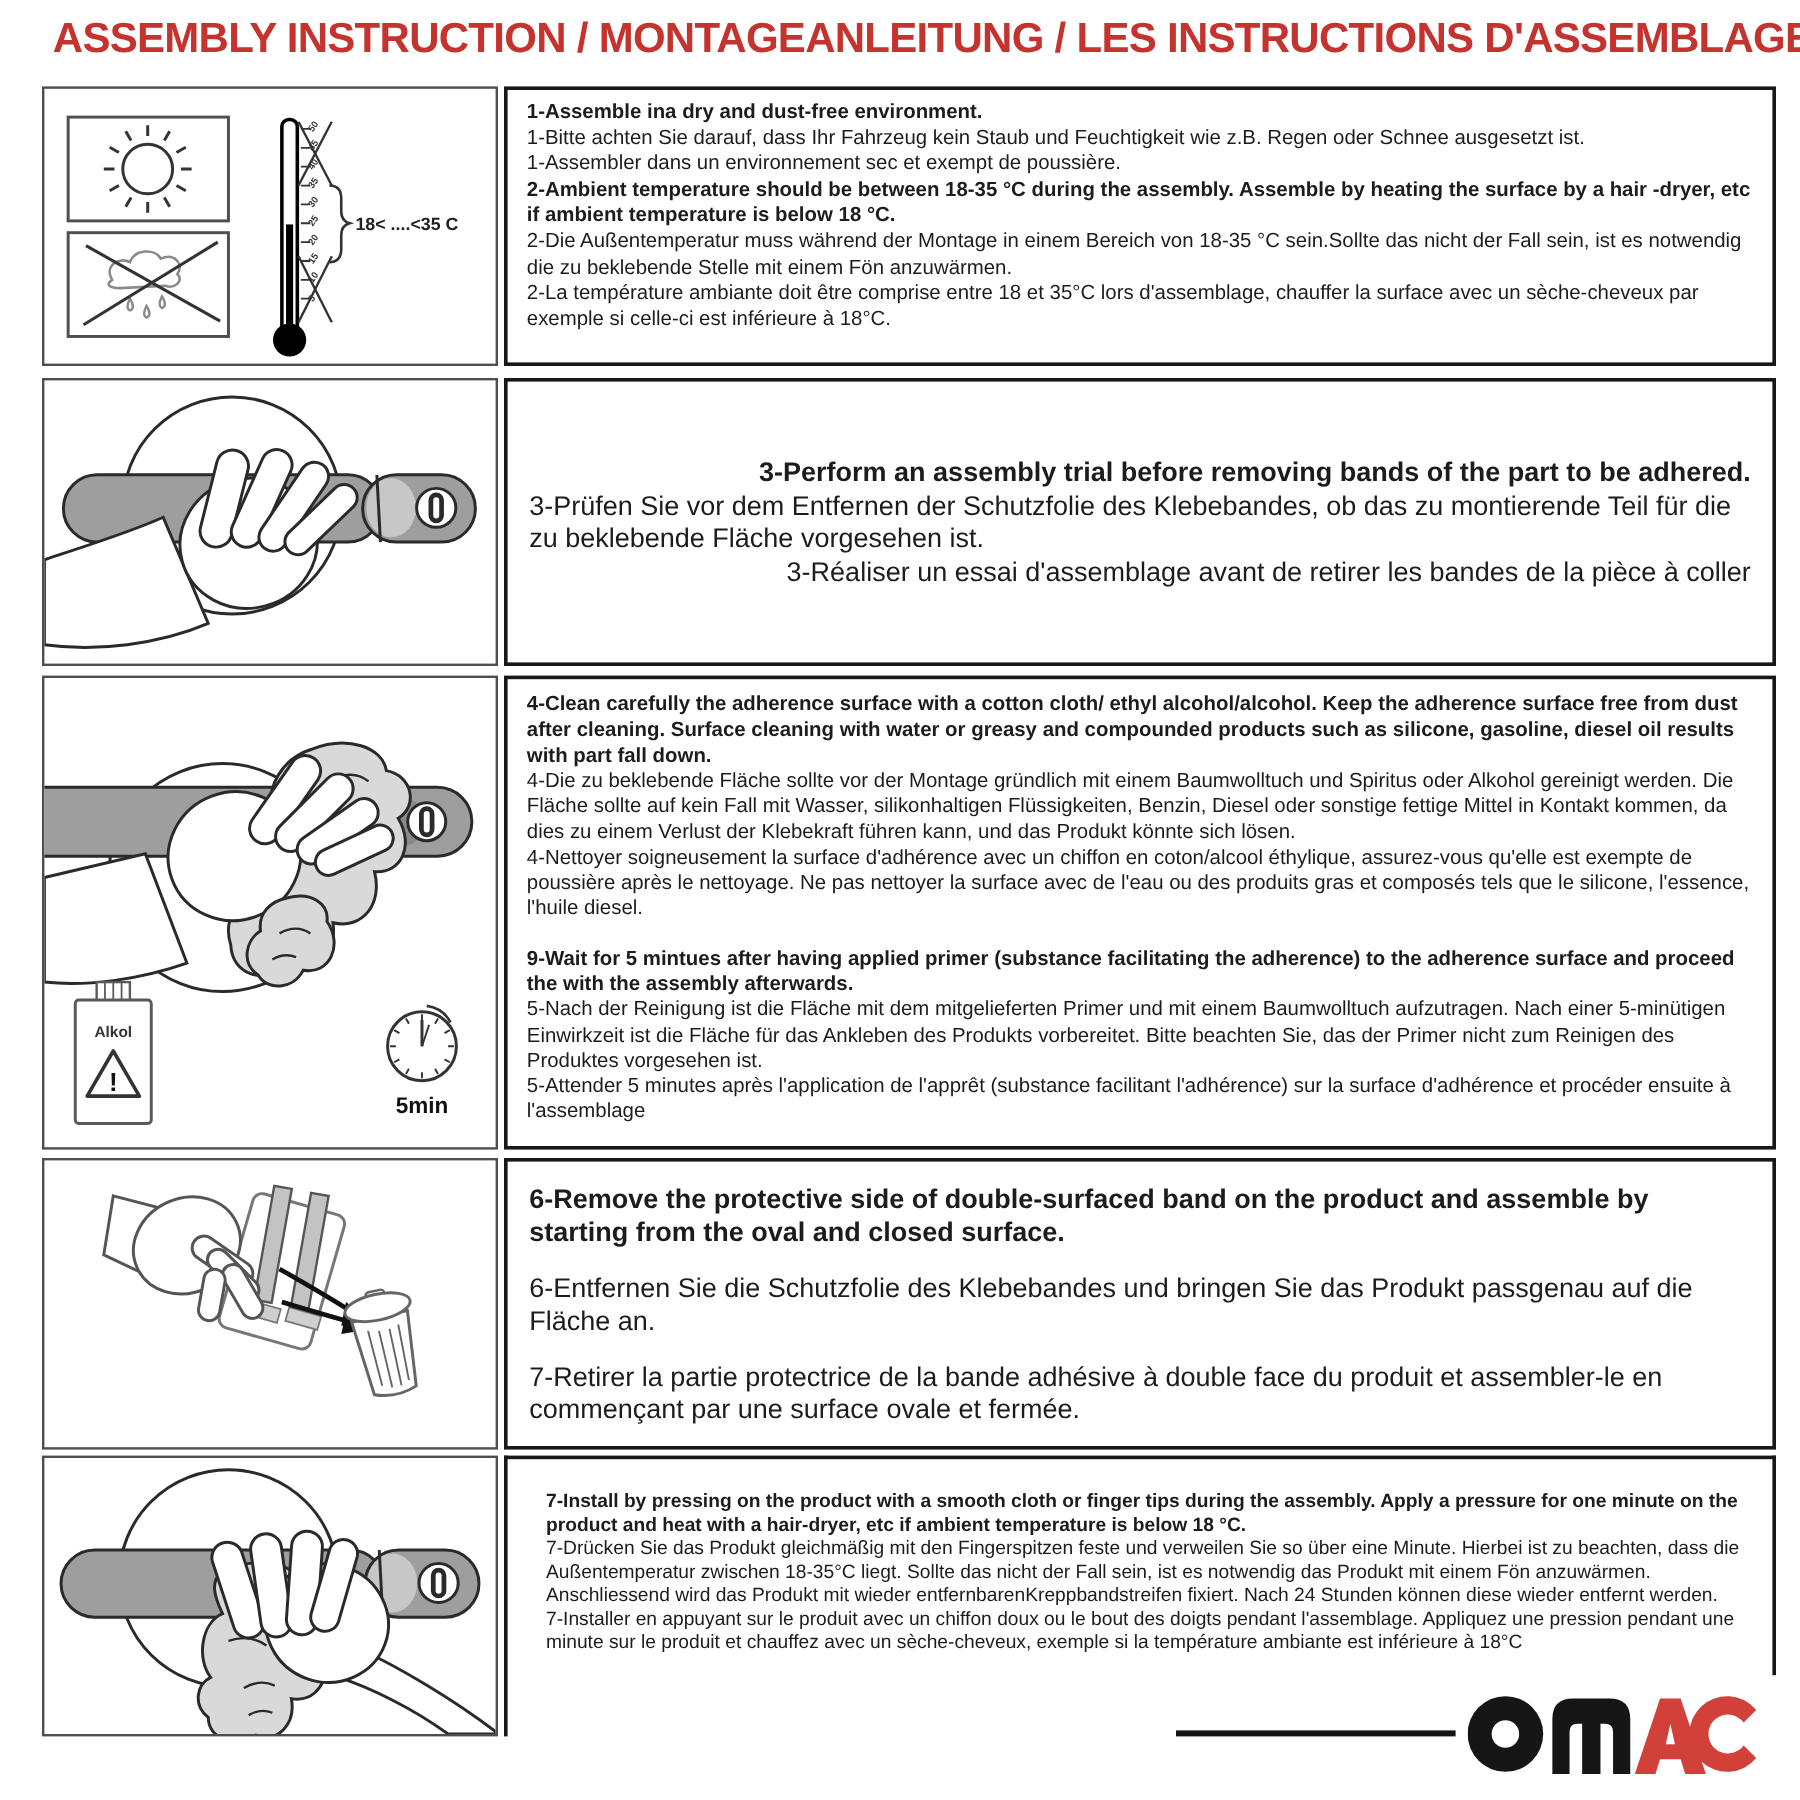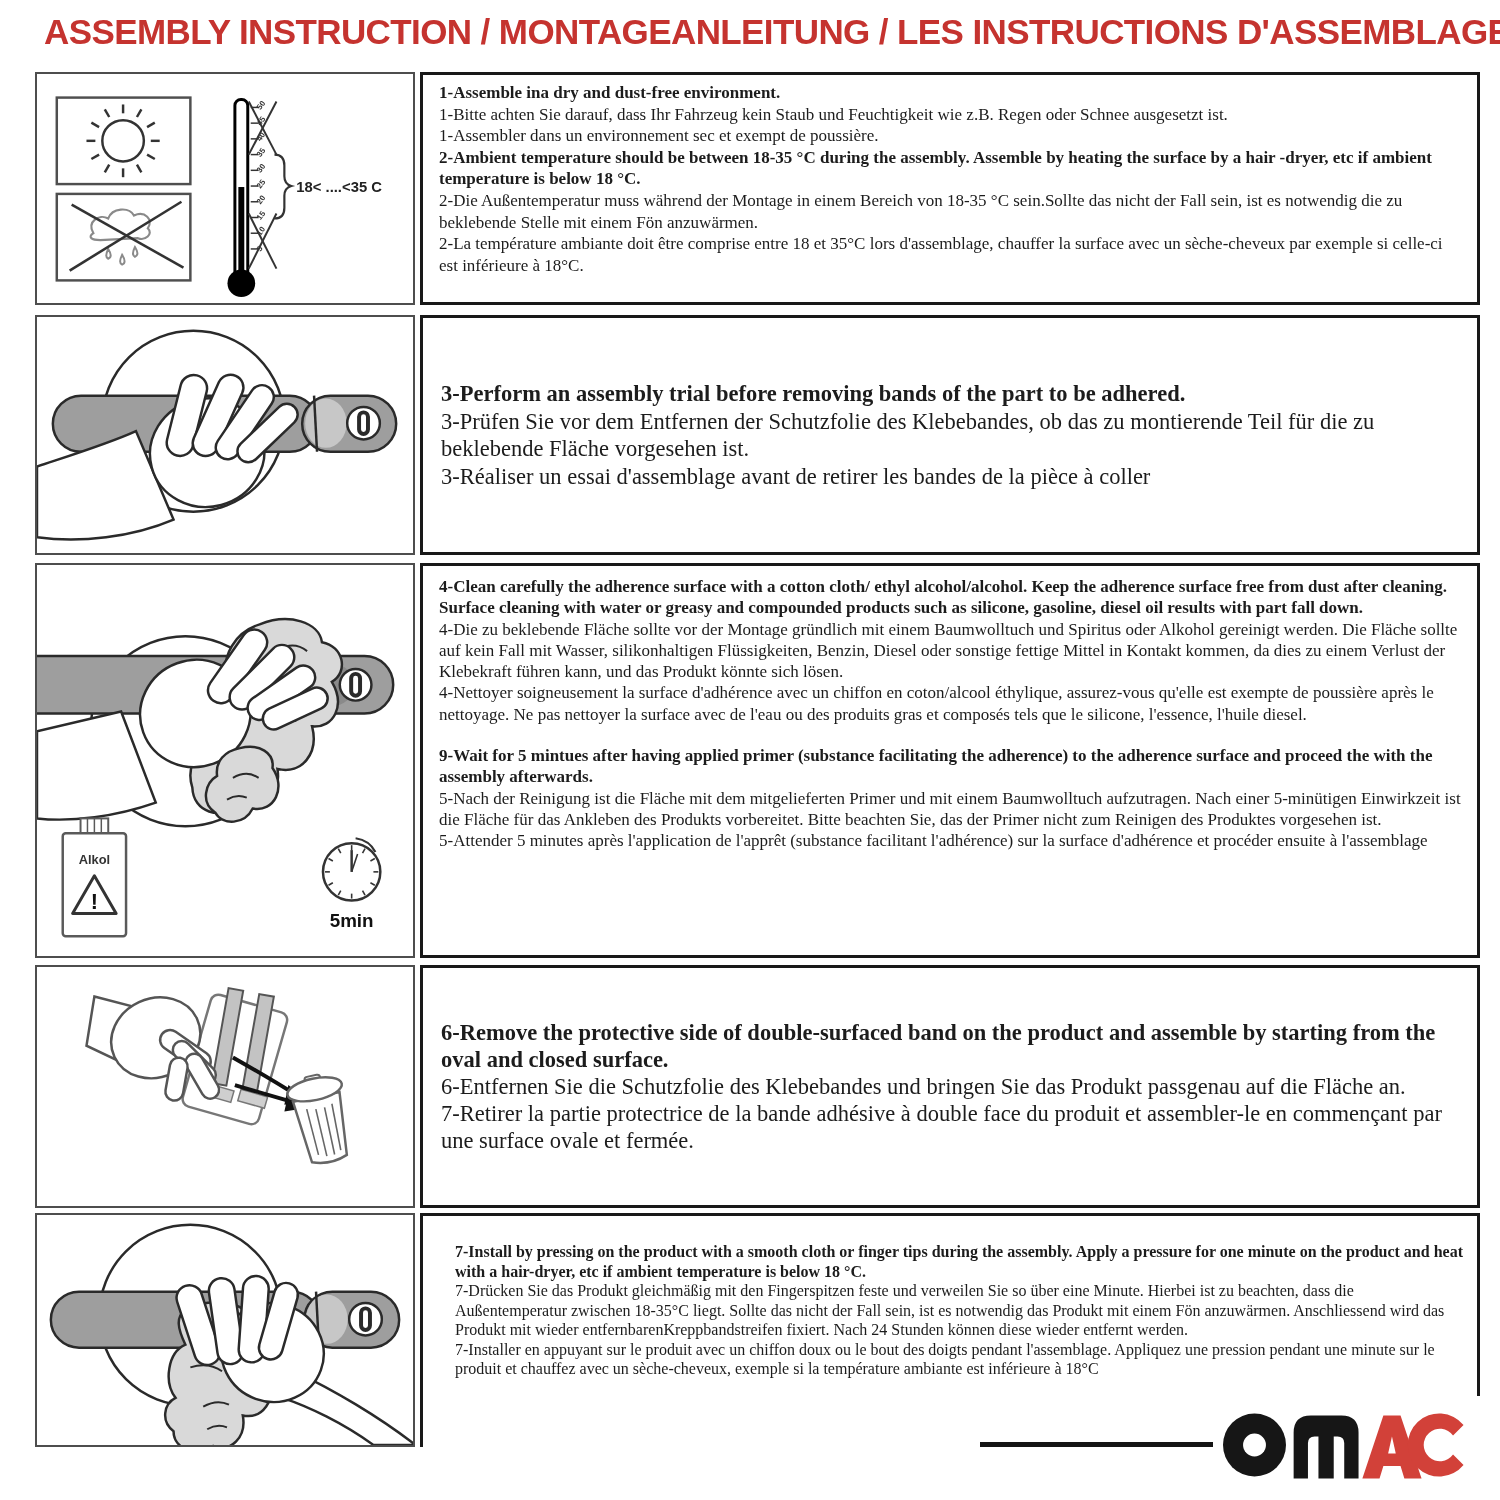--- a/index.html
+++ b/index.html
@@ -10,37 +10,37 @@
   .page-title{
     position:absolute;left:44px;top:12px;font-size:35px;font-weight:700;
     letter-spacing:-0.6px;color:#c5332f;white-space:nowrap;
   }
   .box-l{
     position:absolute;left:35px;width:380px;background:#fff;
     border:2px solid #4e4e4e;box-sizing:border-box;
   }
   .box-r{
     position:absolute;left:420px;width:1060px;background:#fff;
-    border:3px solid #181818;box-sizing:border-box;font-family:Liberation Serif, serif;
+    border:3px solid #181818;box-sizing:border-box;
   }
   .box-l svg{position:absolute;left:0;top:0;width:100%;height:100%;}
   .txt p{margin:0;}
   .txt .bold{font-weight:700;}
   .txt .gap{}
   
   .r1{top:72px;height:233px;}
-  .r2{top:315px;height:240px;}
+  .r2{top:315px;height:240px;align-items:flex-end;}
   .r3{top:563px;height:395px;padding-left:35px;}
   .r4{top:965px;height:243px;}
   .r5{top:1213px;height:234px;}
   .box-r.r1{padding:7px 14px 0 16px;font-size:17px;line-height:21.6px;}
   .box-r.r2{display:flex;flex-direction:column;justify-content:center;padding:0 18px;font-size:22.5px;line-height:27.5px;}
   .box-r.r3{padding:10px 14px 0 16px;font-size:17px;line-height:21.3px;}
   .box-r.r3 .gap{margin-top:20px;}
-  .box-r.r4{display:flex;flex-direction:column;justify-content:center;padding:0 18px;font-size:22.5px;line-height:27px;}
+  .box-r.r4{display:flex;flex-direction:column;justify-content:center;padding:0 18px;font-size:22.5px;line-height:27px;gap:20px;}
   .box-r.r5{padding:26px 14px 0 32px;font-size:16px;line-height:19.5px;border-bottom:none;}
   
   .logo-area{
     position:absolute;left:980px;top:1396px;width:520px;height:104px;
     background:#fff;display:flex;align-items:flex-start;padding-top:14px;box-sizing:border-box;
   }
   .logo-dash{width:233px;height:5px;background:#141414;margin-top:32px;}
   .logo-letters{width:252px;height:70px;margin-left:10px;}
   .sr{position:absolute;width:1px;height:1px;overflow:hidden;clip:rect(0 0 0 0);white-space:nowrap;}
 </style>

